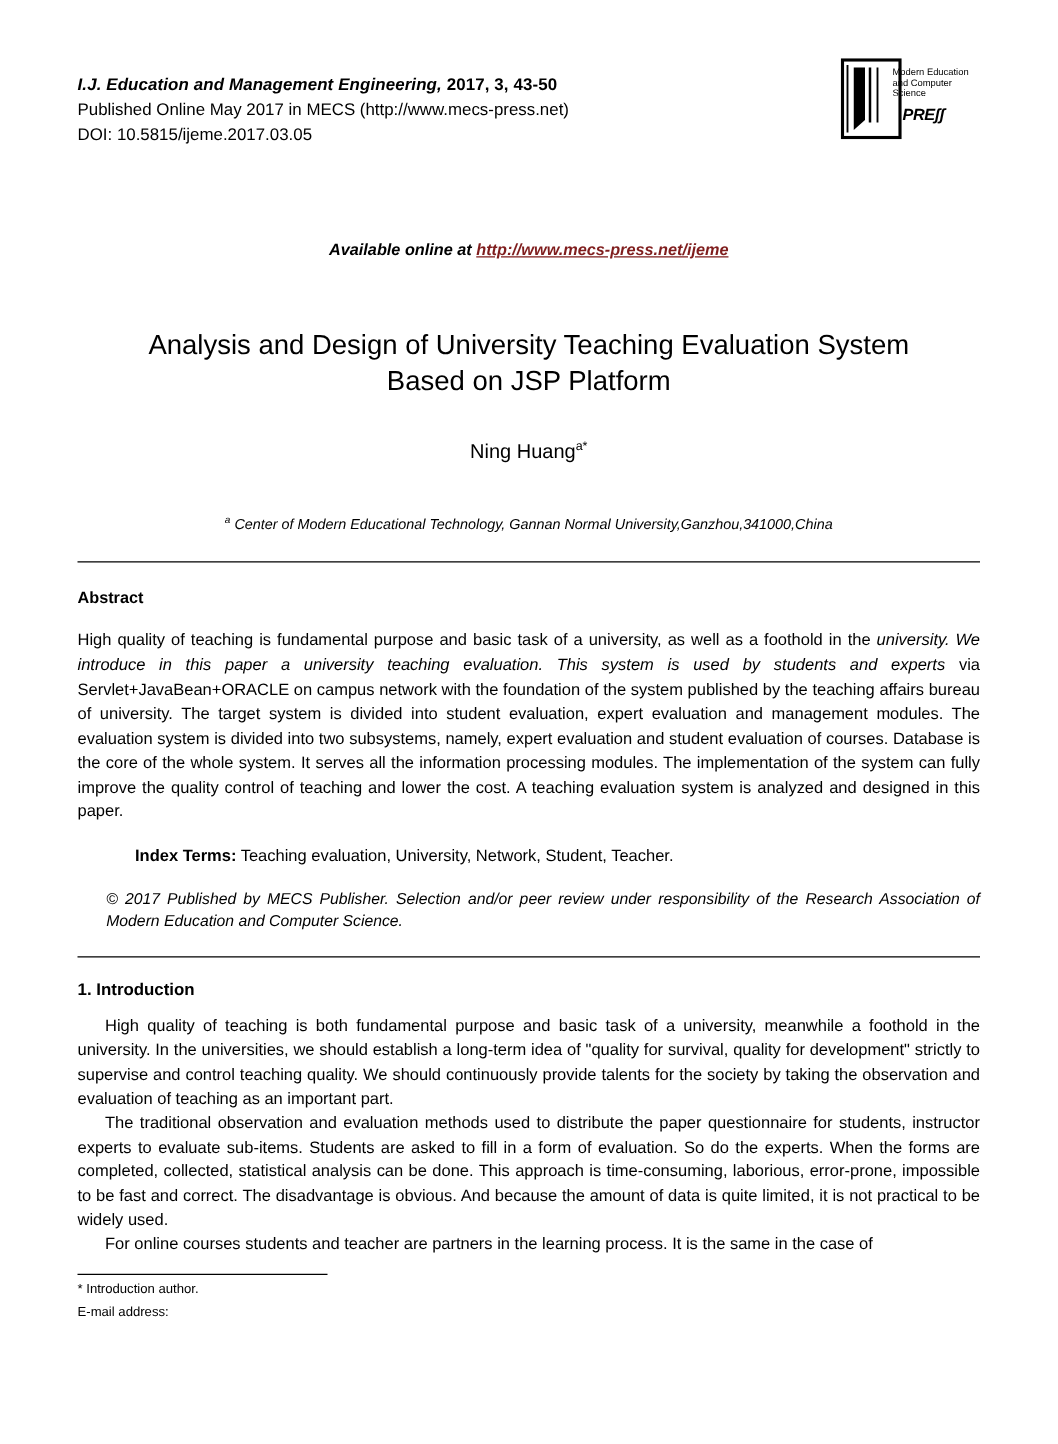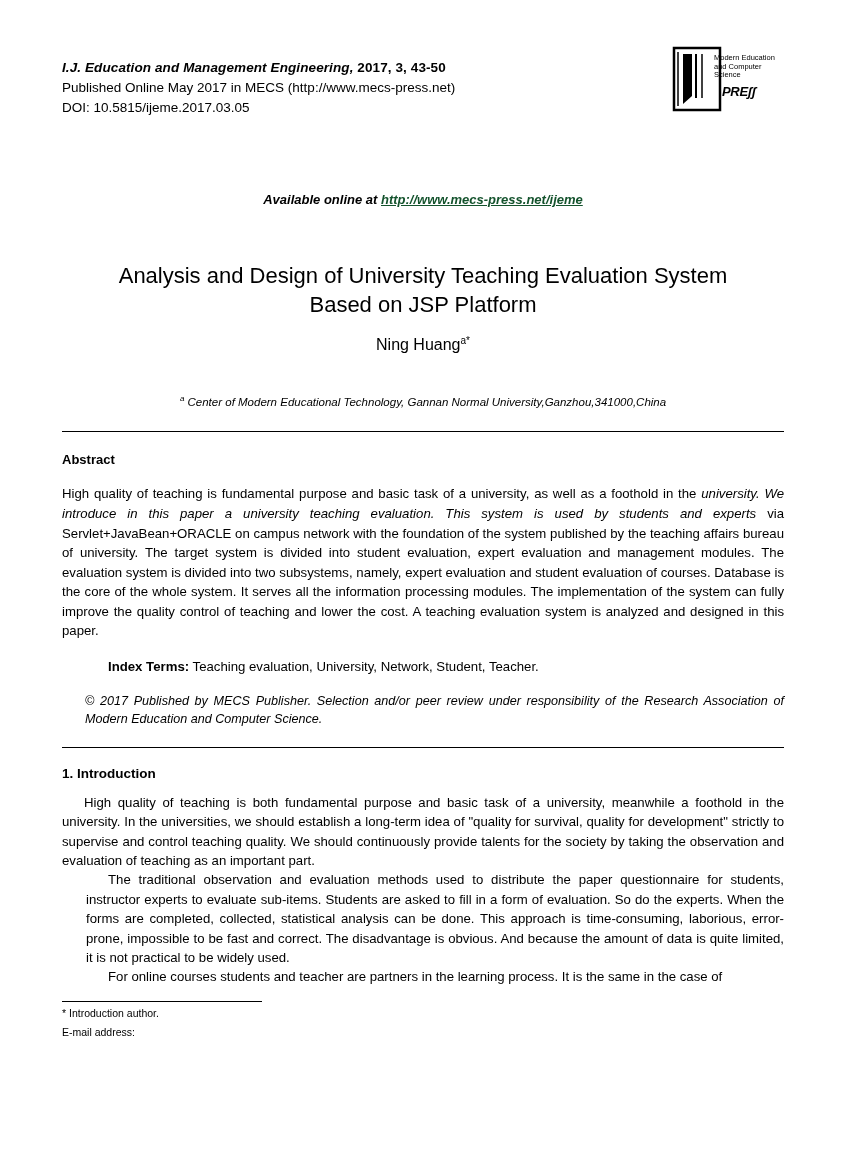--- a/index.html
+++ b/index.html
@@ -80,37 +80,37 @@
   }
 
   .avail {
     text-align: center;
     font-size: 13px;
     font-weight: bold;
     font-style: italic;
     margin-top: 38px;
   }
   .avail a {
-    color: #14532d;
+    color: #7f1d1d;
     text-decoration: underline;
   }
 
   
   .title {
     text-align: center;
     font-size: 22px;
     font-weight: normal;
     line-height: 1.3;
     margin-top: 55px;
     padding: 0 24px;
   }
   .authors {
     text-align: center;
     font-size: 16px;
-    margin-top: 16px;
+    margin-top: 33px;
   }
   .authors sup {
     font-size: 10px;
     vertical-align: super;
   }
   .affil {
     text-align: center;
     font-size: 11.5px;
     font-style: italic;
     margin-top: 38px;
@@ -176,21 +176,20 @@
   }
   .para {
     font-size: 13.2px;
     line-height: 1.47;
     text-align: justify;
     margin-top: 12px;
     text-indent: 22px;
   }
   .para.tight {
     margin-top: 0;
-    margin-left: 24px;
   }
 
   
   .footnote-rule {
     border: none;
     border-top: 1px solid #000;
     width: 200px;
     margin: 14px 0 0 0;
   }
   .footnote {

